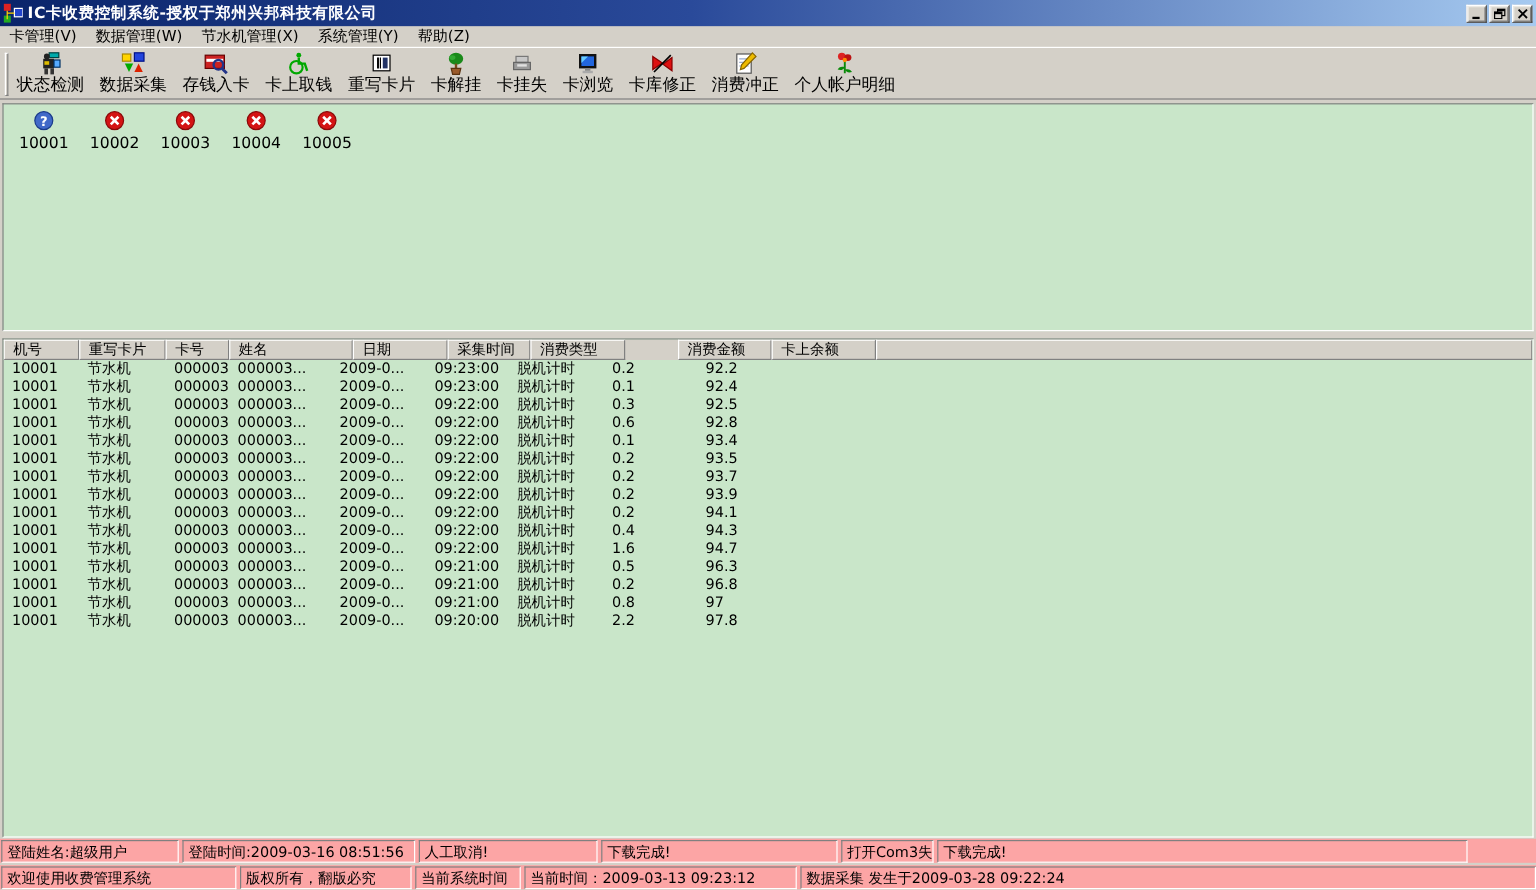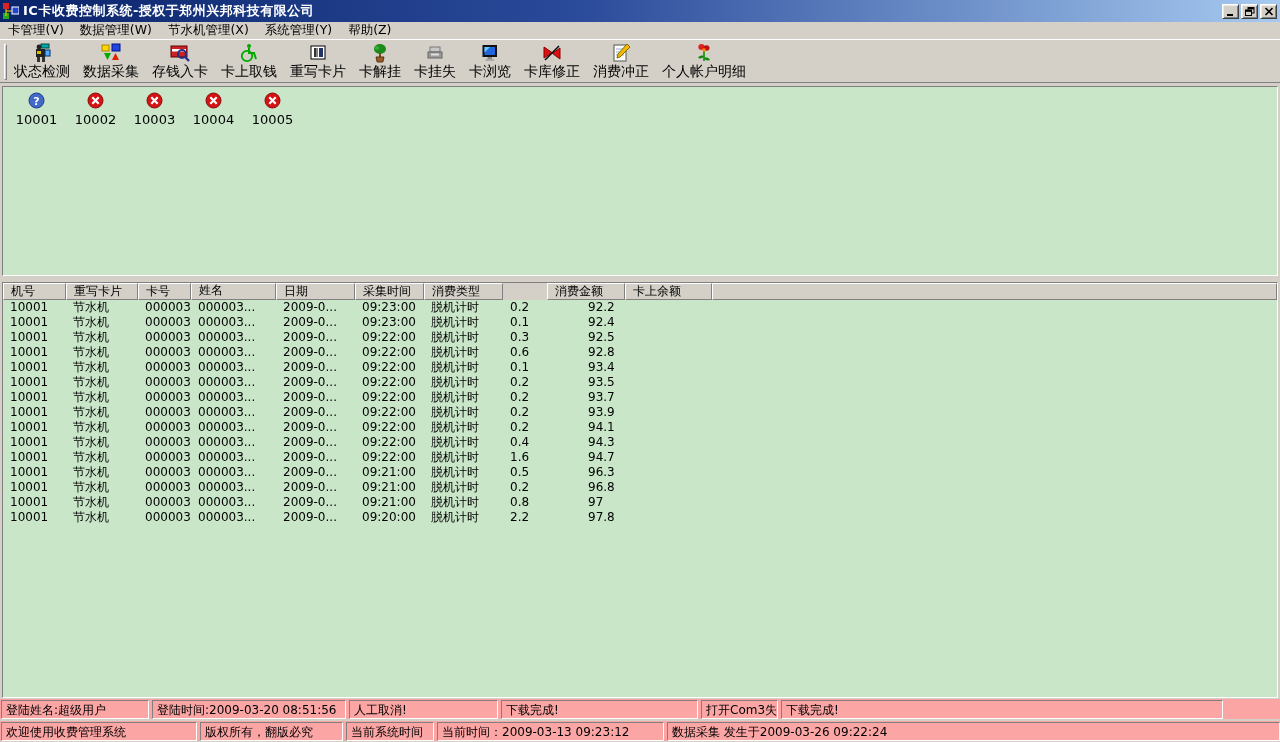--- a/index.html
+++ b/index.html
@@ -254,21 +254,21 @@
         </svg></span>
       <div class="dv-label">10005</div>
     </div>
   </div>
 
 <div class="table-panel">
   <div class="thead" id="thead">
       <div class="hcell" style="width: 63px;">机号</div>
       <div class="hcell" style="width: 72px;">重写卡片</div>
       <div class="hcell" style="width: 53px;">卡号</div>
-      <div class="hcell" style="width: 85px; font-family: Liberation Mono, monospace;">姓名</div>
+      <div class="hcell" style="width: 103px;">姓名</div>
       <div class="hcell" style="width: 79px;">日期</div>
       <div class="hcell" style="width: 69px;">采集时间</div>
       <div class="hcell" style="width: 79px;">消费类型</div>
       <div class="hcell" style="width: 78px; margin-left: 44px;">消费金额</div>
       <div class="hcell" style="width: 87px;">卡上余额</div>
       <div class="hcell hfill"></div>
     </div>
   <div id="tbody">
       <div class="trow">
         <span class="tcell" style="width: 63px;">10001</span>
@@ -433,25 +433,25 @@
         <span class="tcell" style="width: 69px;">09:20:00</span>
         <span class="tcell" style="width: 79px;">脱机计时</span>
         <span class="tcell" style="width: 78px;">2.2</span>
         <span class="tcell" style="width: 87px;">97.8</span>
       </div>
     </div>
 </div>
 
 <div class="statusbar sb-top" id="sb-top">
     <div class="spanel" style="width: 148px;">登陆姓名:超级用户</div>
-    <div class="spanel" style="width: 194px;">登陆时间:2009-03-20 08:51:56</div>
+    <div class="spanel" style="width: 194px;">登陆时间:2009-03-16 08:51:56</div>
     <div class="spanel" style="width: 149px;">人工取消!</div>
     <div class="spanel" style="width: 197px;">下载完成!</div>
     <div class="spanel" style="width: 77px;">打开Com3失败!</div>
     <div class="spanel" style="width: 442px;">下载完成!</div>
   </div>
 <div class="statusbar sb-bottom" id="sb-bottom">
     <div class="spanel" style="width: 196px;">欢迎使用收费管理系统</div>
     <div class="spanel" style="width: 143px;">版权所有，翻版必究</div>
     <div class="spanel" style="width: 88px;">当前系统时间</div>
     <div class="spanel" style="width: 227px;">当前时间：2009-03-13 09:23:12</div>
-    <div class="spanel flexfill">数据采集 发生于2009-03-26 09:22:24</div>
+    <div class="spanel flexfill">数据采集 发生于2009-03-28 09:22:24</div>
   </div>
 
 </body></html>

